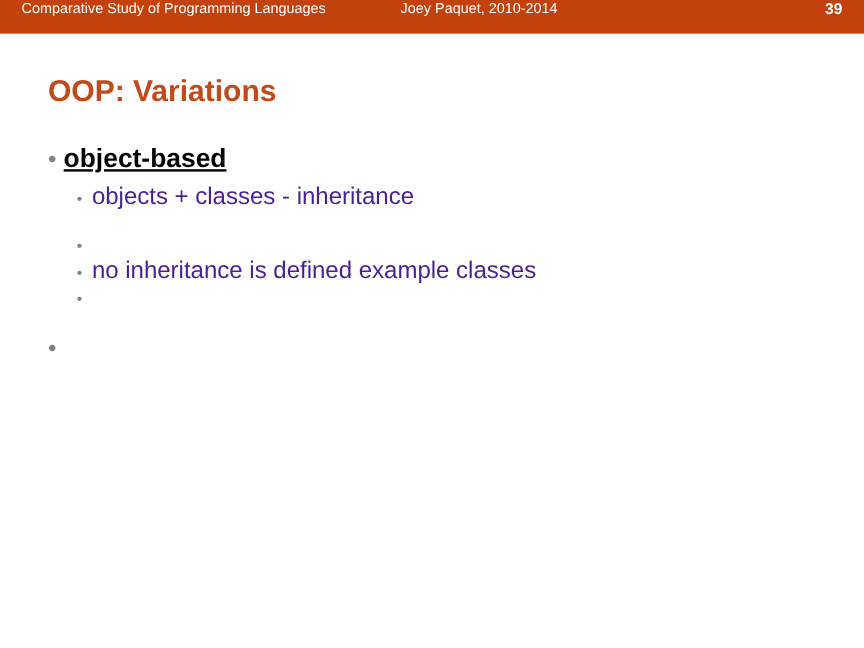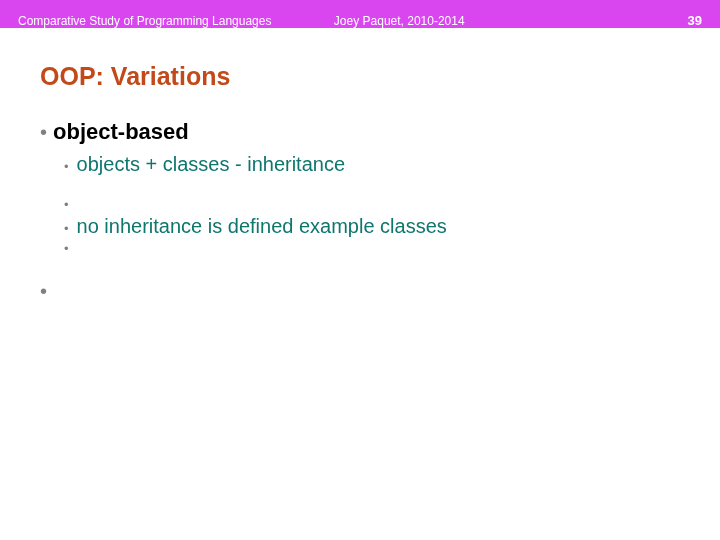--- a/index.html
+++ b/index.html
@@ -9,25 +9,25 @@
     }
     body {
       width: 720px;
       height: 540px;
       font-family: Arial, Helvetica, sans-serif;
       background: #ffffff;
       overflow: hidden;
       position: relative;
     }
     .header {
-      background: #d946ef;
+      background: #c2410c;
       color: #ffffff;
       height: 28px;
       display: flex;
-      align-items: flex-end;
+      align-items: flex-start;
       padding: 0 18px;
       font-size: 12px;
       position: relative;
     }
     .header-left {
       flex: 0 0 auto;
     }
     .header-center {
       position: absolute;
       left: 50%;
@@ -58,36 +58,37 @@
       font-size: 20px;
       margin-right: 6px;
       line-height: 1;
     }
     .bullet-l1 .label {
       font-size: 22px;
       color: #000000;
     }
     .bullet-l1.heading .label {
       font-weight: bold;
+      text-decoration: underline;
     }
     .bullet-l2 {
       display: flex;
       align-items: baseline;
       margin-left: 24px;
       margin-bottom: 4px;
     }
     .bullet-l2 .dot {
       color: #808080;
       font-size: 13px;
       margin-right: 8px;
       line-height: 1;
     }
     .bullet-l2 .label {
       font-size: 20px;
-      color: #0f766e;
+      color: #4c1d95;
     }
     .gap {
       height: 18px;
     }
     .gap-lg {
       height: 22px;
     }
   </style>
 </head>
 <body>

